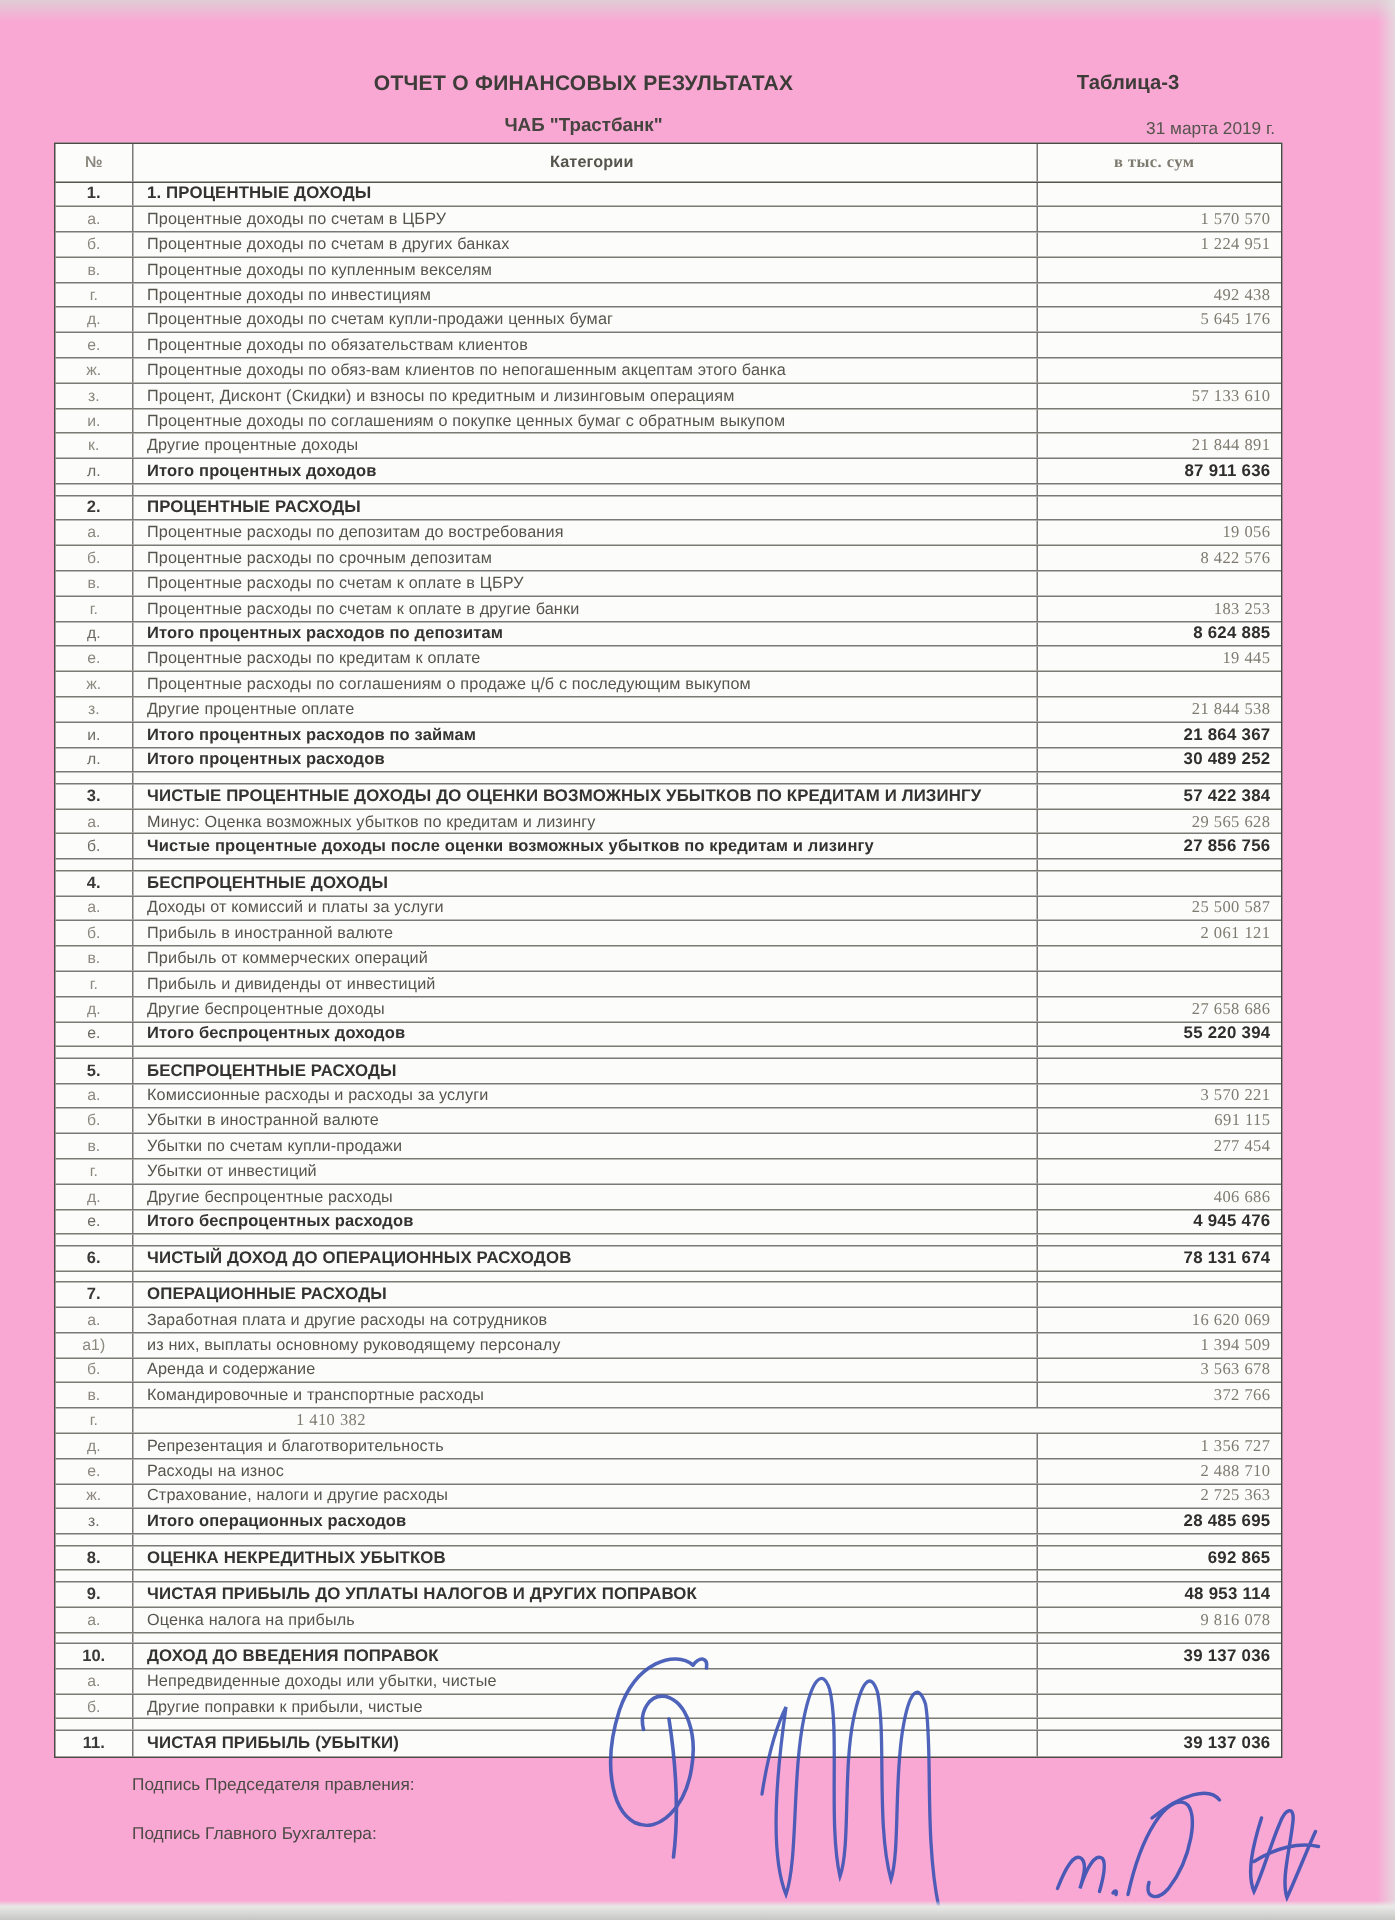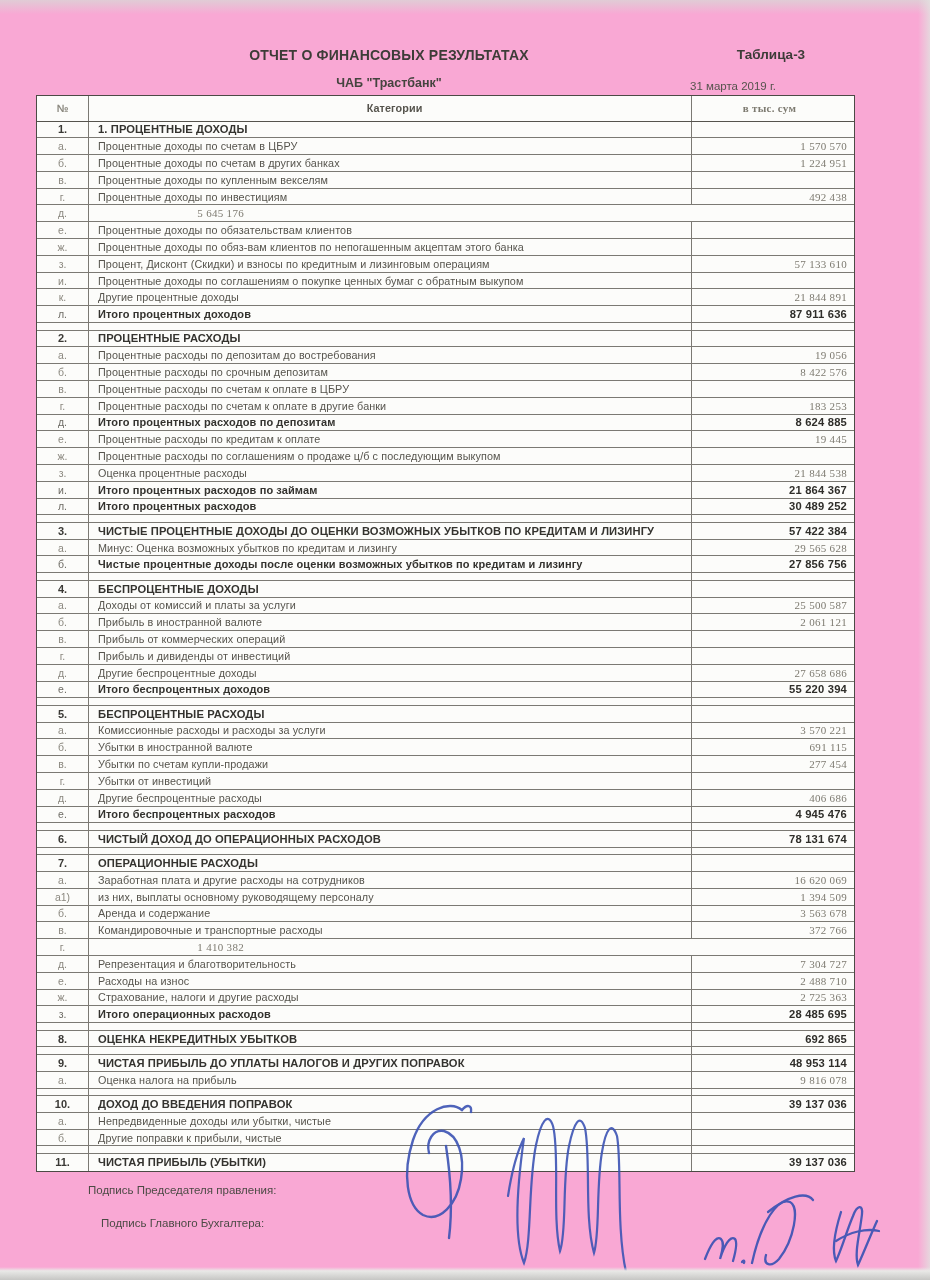--- a/index.html
+++ b/index.html
@@ -16,25 +16,25 @@
   .scan-top{position:absolute;left:0;top:0;width:100%;height:16px;
     background:linear-gradient(180deg,#d8d8d6 0%,rgba(255,255,255,0) 90%);opacity:.75;}
   .scan-bottom{position:absolute;left:0;bottom:0;width:100%;height:13px;
     background:linear-gradient(0deg,#c6c6c4 0%,#e9e9e7 70%,rgba(255,255,255,0) 100%);}
   .scan-right{position:absolute;right:0;top:0;width:12px;height:100%;
     background:linear-gradient(270deg,#e2e2e0 0%,rgba(255,255,255,0) 100%);opacity:.8;}
 
   
   .doc-title{position:absolute;left:88px;top:47px;width:602px;text-align:center;
     font-size:14px;font-weight:bold;letter-spacing:.2px;color:#3d3c38;}
-  .table-label{position:absolute;left:690px;top:47px;width:162px;text-align:center;
+  .table-label{position:absolute;left:671px;top:47px;width:162px;text-align:center;
     font-size:13.5px;font-weight:bold;color:#3d3c38;}
   .bank-name{position:absolute;left:88px;top:76px;width:602px;text-align:center;
     font-size:12.5px;font-weight:bold;color:#45443f;}
-  .report-date{position:absolute;left:690px;top:80px;width:160px;
+  .report-date{position:absolute;left:690px;top:80px;width:160px;text-align:right;
     font-size:11.5px;color:#55534d;}
 
   
   .fin-table{
     position:absolute;left:36px;top:95px;width:819px;
     border:1.6px solid #4c4a45;
     background:#fcfcfa;
     box-sizing:border-box;
   }
   .trow{display:flex;align-items:center;border-bottom:1px solid #7b7973;box-sizing:border-box;}
@@ -62,21 +62,21 @@
   .trow.total .c-cat{font-weight:bold;font-size:11px;color:#34332f;}
 
   .trow .c-val{font-family:"Liberation Serif", serif;font-size:11px;color:#7d7a70;letter-spacing:.3px;}
   .trow.section .c-val, .trow.total .c-val{
     font-family:"Liberation Sans", sans-serif;font-weight:bold;
     font-size:11.2px;color:#2f2e2a;letter-spacing:.2px;}
 
   
   .sig-label{position:absolute;left:88px;font-size:11.5px;color:#4c4a45;}
   .sig-label.chairman{top:1184px;}
-  .sig-label.accountant{top:1217px;margin-left:13px;}
+  .sig-label.accountant{top:1217px;}
 
   .ink-layer{position:absolute;left:0;top:0;width:930px;height:1280px;pointer-events:none;}
 </style>
 </head>
 <body>
 
 <div class="page">
 
   <div class="scan-top"></div>
   <div class="scan-right"></div>
@@ -113,20 +113,21 @@
           <div class="c-cat">Процентные доходы по купленным векселям</div>
           <div class="c-val"></div>
         </div>
         <div class="trow item">
           <div class="c-num">г.</div>
           <div class="c-cat">Процентные доходы по инвестициям</div>
           <div class="c-val">492 438</div>
         </div>
         <div class="trow item">
           <div class="c-num">д.</div>
+          <div class="c-cat">Процентные доходы по счетам купли-продажи ценных бумаг</div>
           <div class="c-val">5 645 176</div>
         </div>
         <div class="trow item">
           <div class="c-num">е.</div>
           <div class="c-cat">Процентные доходы по обязательствам клиентов</div>
           <div class="c-val"></div>
         </div>
         <div class="trow item">
           <div class="c-num">ж.</div>
           <div class="c-cat">Процентные доходы по обяз-вам клиентов по непогашенным акцептам этого банка</div>
@@ -192,21 +193,21 @@
           <div class="c-cat">Процентные расходы по кредитам к оплате</div>
           <div class="c-val">19 445</div>
         </div>
         <div class="trow item">
           <div class="c-num">ж.</div>
           <div class="c-cat">Процентные расходы по соглашениям о продаже ц/б с последующим выкупом</div>
           <div class="c-val"></div>
         </div>
         <div class="trow item">
           <div class="c-num">з.</div>
-          <div class="c-cat">Оценка процентные расходы</div>
+          <div class="c-cat">Другие процентные оплате</div>
           <div class="c-val">21 844 538</div>
         </div>
         <div class="trow total">
           <div class="c-num">и.</div>
           <div class="c-cat">Итого процентных расходов по займам</div>
           <div class="c-val">21 864 367</div>
         </div>
         <div class="trow total">
           <div class="c-num">л.</div>
           <div class="c-cat">Итого процентных расходов</div>
@@ -352,21 +353,21 @@
           <div class="c-cat">Командировочные и транспортные расходы</div>
           <div class="c-val">372 766</div>
         </div>
         <div class="trow item">
           <div class="c-num">г.</div>
           <div class="c-val">1 410 382</div>
         </div>
         <div class="trow item">
           <div class="c-num">д.</div>
           <div class="c-cat">Репрезентация и благотворительность</div>
-          <div class="c-val">7 304 727</div>
+          <div class="c-val">1 356 727</div>
         </div>
         <div class="trow item">
           <div class="c-num">е.</div>
           <div class="c-cat">Расходы на износ</div>
           <div class="c-val">2 488 710</div>
         </div>
         <div class="trow item">
           <div class="c-num">ж.</div>
           <div class="c-cat">Страхование, налоги и другие расходы</div>
           <div class="c-val">2 725 363</div>

